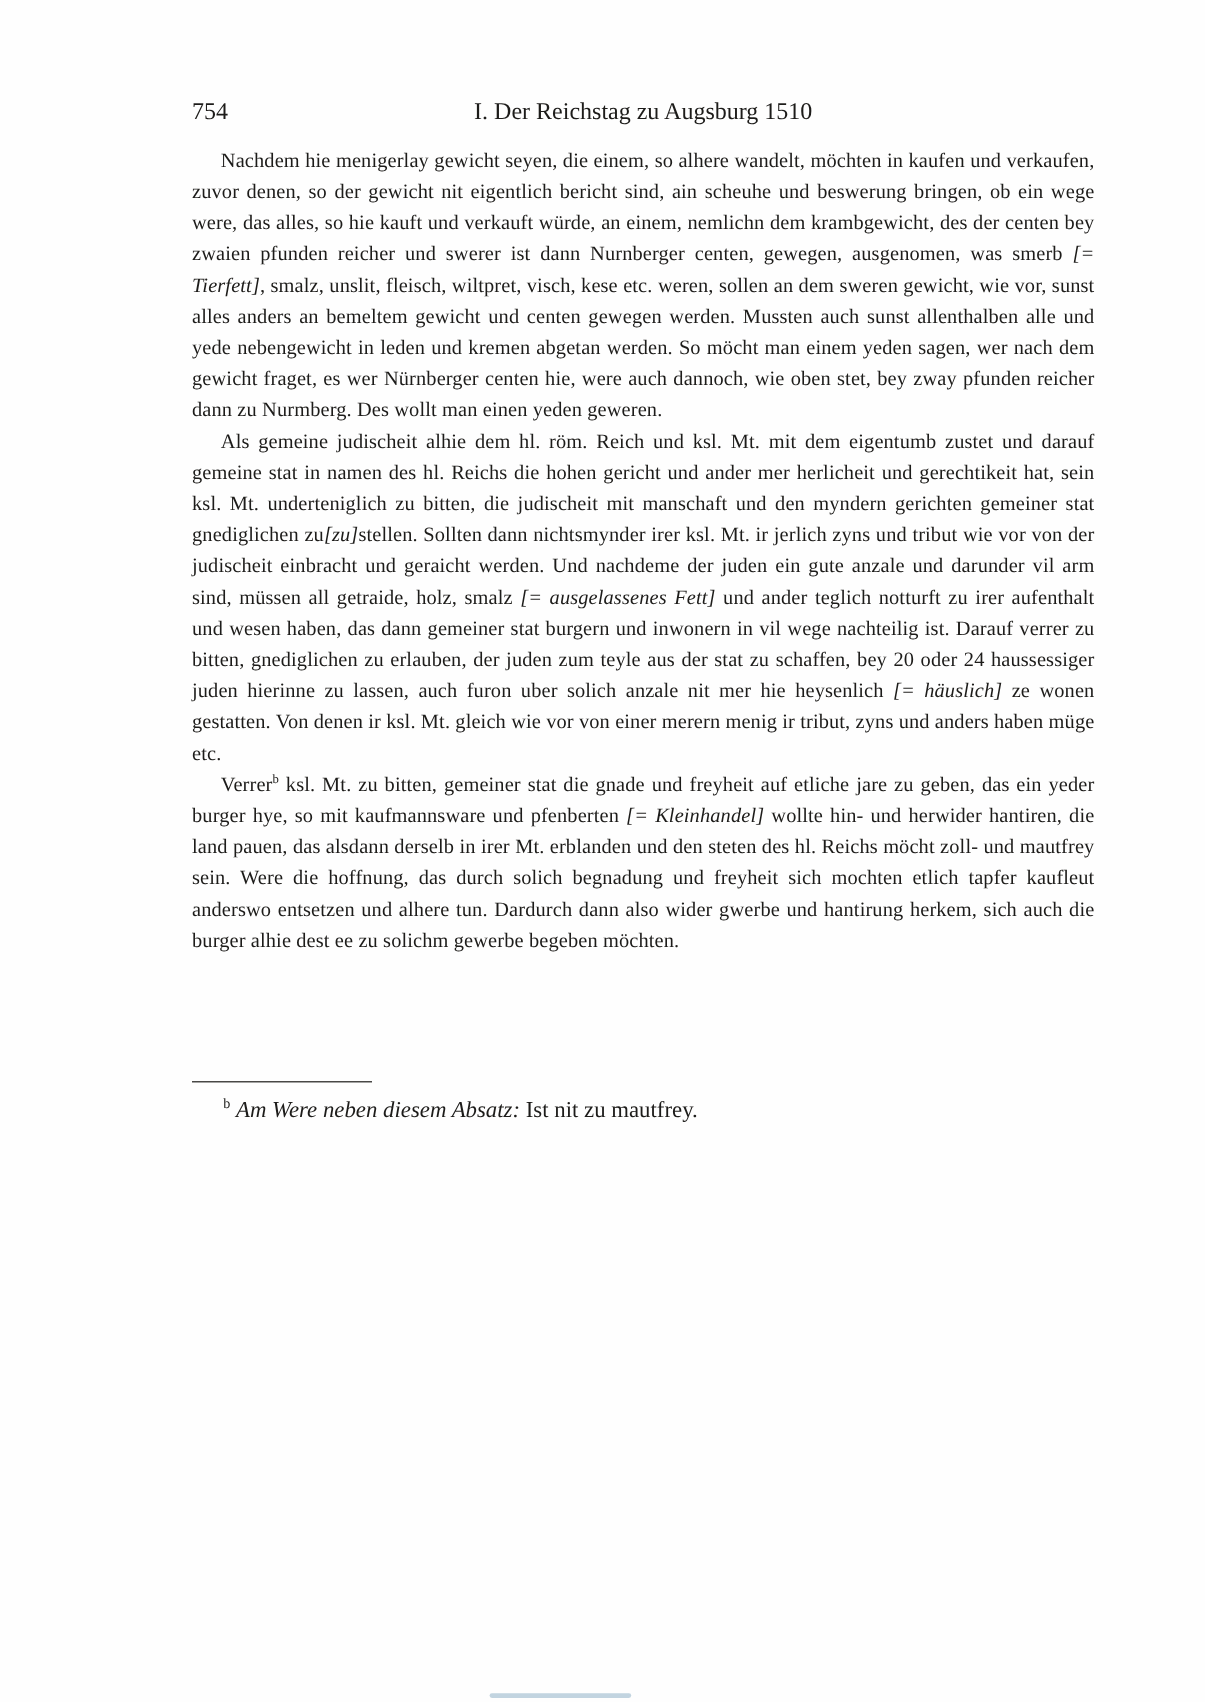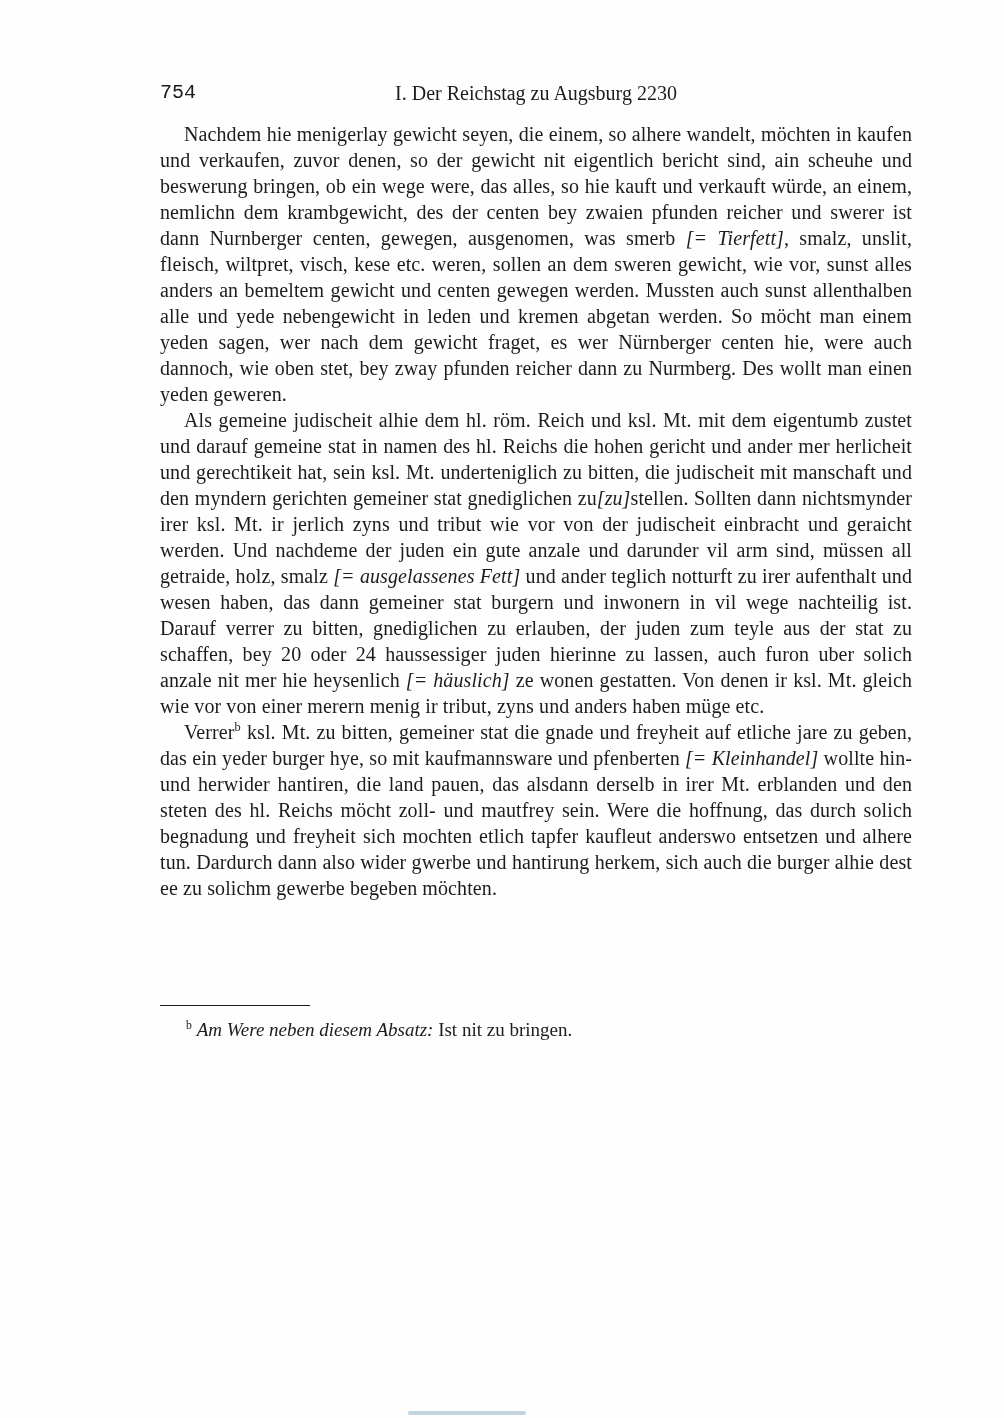--- a/index.html
+++ b/index.html
@@ -25,27 +25,26 @@
     position: relative;
     text-align: center;
     font-size: 20px;
     line-height: 26px;
     margin-bottom: 15px;
   }
   .page-number {
     position: absolute;
     left: 0;
     top: 0;
-    font-family: Liberation Mono, monospace;
   }
   .body-text p {
     margin: 0;
     text-align: justify;
     text-indent: 24px;
-    font-size: 20px;
+    font-size: 17px;
     line-height: 26px;
     letter-spacing: 0.1px;
   }
   .it {
     font-style: italic;
   }
   sup {
     font-size: 0.62em;
     line-height: 0;
     vertical-align: super;
@@ -77,29 +76,29 @@
     border-radius: 2px;
   }
 </style>
 </head>
 <body>
 
 <div class="page">
 
   <header class="running-header">
     <span class="page-number">754</span>
-    <span class="running-head">I. Der Reichstag zu Augsburg 2230</span>
+    <span class="running-head">I. Der Reichstag zu Augsburg 1510</span>
   </header>
 
   <main class="body-text">
     <p class="para"><span>Nachdem hie menigerlay gewicht seyen, die einem, so alhere wandelt, möchten in kaufen und verkaufen, zuvor denen, so der gewicht nit eigentlich bericht sind, ain scheuhe und beswerung bringen, ob ein wege were, das alles, so hie kauft und verkauft würde, an einem, nemlichn dem krambgewicht, des der centen bey zwaien pfunden reicher und swerer ist dann Nurnberger centen, gewegen, ausgenomen, was smerb </span><span class="it">[= Tierfett]</span><span>, smalz, unslit, fleisch, wiltpret, visch, kese etc. weren, sollen an dem sweren gewicht, wie vor, sunst alles anders an bemeltem gewicht und centen gewegen werden. Mussten auch sunst allenthalben alle und yede nebengewicht in leden und kremen abgetan werden. So möcht man einem yeden sagen, wer nach dem gewicht fraget, es wer Nürnberger centen hie, were auch dannoch, wie oben stet, bey zway pfunden reicher dann zu Nurmberg. Des wollt man einen yeden geweren.</span></p>
     <p class="para"><span>Als gemeine judischeit alhie dem hl. röm. Reich und ksl. Mt. mit dem eigentumb zustet und darauf gemeine stat in namen des hl. Reichs die hohen gericht und ander mer herlicheit und gerechtikeit hat, sein ksl. Mt. underteniglich zu bitten, die judischeit mit manschaft und den myndern gerichten gemeiner stat gnediglichen zu</span><span class="it">[zu]</span><span>stellen. Sollten dann nichtsmynder irer ksl. Mt. ir jerlich zyns und tribut wie vor von der judischeit einbracht und geraicht werden. Und nachdeme der juden ein gute anzale und darunder vil arm sind, müssen all getraide, holz, smalz </span><span class="it">[= ausgelassenes Fett]</span><span> und ander teglich notturft zu irer aufenthalt und wesen haben, das dann gemeiner stat burgern und inwonern in vil wege nachteilig ist. Darauf verrer zu bitten, gnediglichen zu erlauben, der juden zum teyle aus der stat zu schaffen, bey 20 oder 24 haussessiger juden hierinne zu lassen, auch furon uber solich anzale nit mer hie heysenlich </span><span class="it">[= häuslich]</span><span> ze wonen gestatten. Von denen ir ksl. Mt. gleich wie vor von einer merern menig ir tribut, zyns und anders haben müge etc.</span></p>
     <p class="para"><span>Verrer</span><sup>b</sup><span> ksl. Mt. zu bitten, gemeiner stat die gnade und freyheit auf etliche jare zu geben, das ein yeder burger hye, so mit kaufmannsware und pfenberten </span><span class="it">[= Kleinhandel]</span><span> wollte hin- und herwider hantiren, die land pauen, das alsdann derselb in irer Mt. erblanden und den steten des hl. Reichs möcht zoll- und mautfrey sein. Were die hoffnung, das durch solich begnadung und freyheit sich mochten etlich tapfer kaufleut anderswo entsetzen und alhere tun. Dardurch dann also wider gwerbe und hantirung herkem, sich auch die burger alhie dest ee zu solichm gewerbe begeben möchten.</span></p>
   </main>
 
   <footer class="footnote-area">
     <div class="footnote-rule"></div>
-    <p class="footnote"><sup>b</sup><span> </span><span class="it">Am Were neben diesem Absatz:</span><span> Ist nit zu bringen.</span></p>
+    <p class="footnote"><sup>b</sup><span> </span><span class="it">Am Were neben diesem Absatz:</span><span> Ist nit zu mautfrey.</span></p>
   </footer>
 
 </div>
 
 <div class="scan-artifact"></div>
 
 </body></html>

